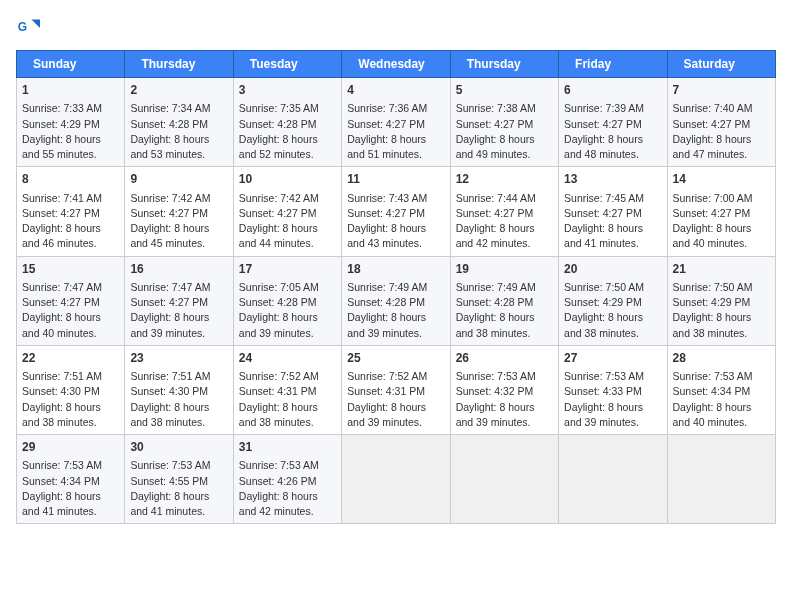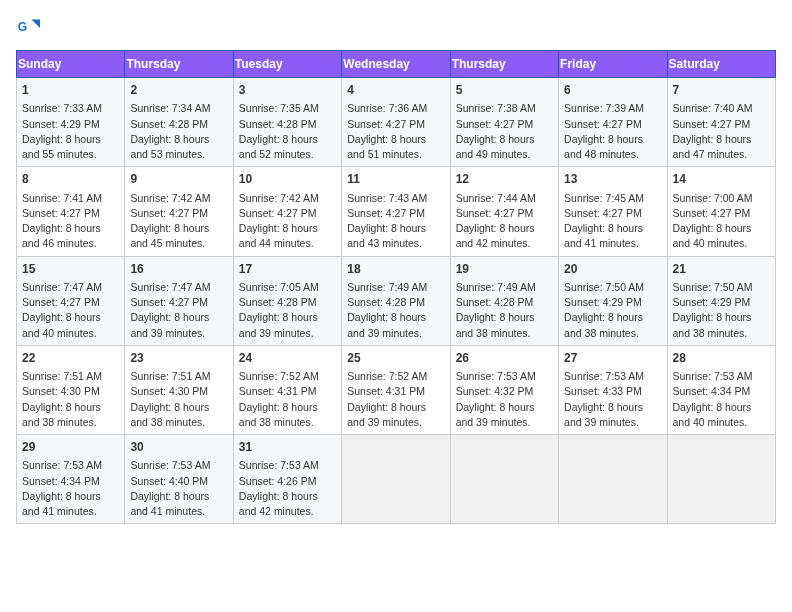--- a/index.html
+++ b/index.html
@@ -41,23 +41,23 @@
     .location {
       font-size: 13px;
       color: #555;
     }
     table {
       width: 100%;
       border-collapse: collapse;
       font-size: 10.5px;
     }
     thead th {
-      background: #8b5cf6;
+      background: #3b82f6;
       color: #fff;
-      padding: 6px 1px;
+      padding: 6px 16px;
       text-align: left;
       font-size: 12px;
       font-weight: bold;
       border: 1px solid #2060aa;
     }
     tbody td {
       border: 1px solid #ccc;
       vertical-align: top;
       padding: 4px 5px;
       width: 107px;
@@ -140,21 +140,21 @@
         <td><span class="day-num">22</span><span>Sunrise: 7:51 AM</span><br><span>Sunset: 4:30 PM</span><br><span>Daylight: 8 hours and 38 minutes.</span></td>
         <td><span class="day-num">23</span><span>Sunrise: 7:51 AM</span><br><span>Sunset: 4:30 PM</span><br><span>Daylight: 8 hours and 38 minutes.</span></td>
         <td><span class="day-num">24</span><span>Sunrise: 7:52 AM</span><br><span>Sunset: 4:31 PM</span><br><span>Daylight: 8 hours and 38 minutes.</span></td>
         <td><span class="day-num">25</span><span>Sunrise: 7:52 AM</span><br><span>Sunset: 4:31 PM</span><br><span>Daylight: 8 hours and 39 minutes.</span></td>
         <td><span class="day-num">26</span><span>Sunrise: 7:53 AM</span><br><span>Sunset: 4:32 PM</span><br><span>Daylight: 8 hours and 39 minutes.</span></td>
         <td><span class="day-num">27</span><span>Sunrise: 7:53 AM</span><br><span>Sunset: 4:33 PM</span><br><span>Daylight: 8 hours and 39 minutes.</span></td>
         <td><span class="day-num">28</span><span>Sunrise: 7:53 AM</span><br><span>Sunset: 4:34 PM</span><br><span>Daylight: 8 hours and 40 minutes.</span></td>
       </tr>
       <tr>
         <td><span class="day-num">29</span><span>Sunrise: 7:53 AM</span><br><span>Sunset: 4:34 PM</span><br><span>Daylight: 8 hours and 41 minutes.</span></td>
-        <td><span class="day-num">30</span><span>Sunrise: 7:53 AM</span><br><span>Sunset: 4:40 PM</span><br><span>Daylight: 8 hours and 41 minutes.</span></td>
+        <td><span class="day-num">30</span><span>Sunrise: 7:53 AM</span><br><span>Sunset: 4:55 PM</span><br><span>Daylight: 8 hours and 41 minutes.</span></td>
         <td><span class="day-num">31</span><span>Sunrise: 7:53 AM</span><br><span>Sunset: 4:26 PM</span><br><span>Daylight: 8 hours and 42 minutes.</span></td>
         <td class="empty"></td>
         <td class="empty"></td>
         <td class="empty"></td>
         <td class="empty"></td>
       </tr>
     </tbody>
 </table>
 
 </body></html>

